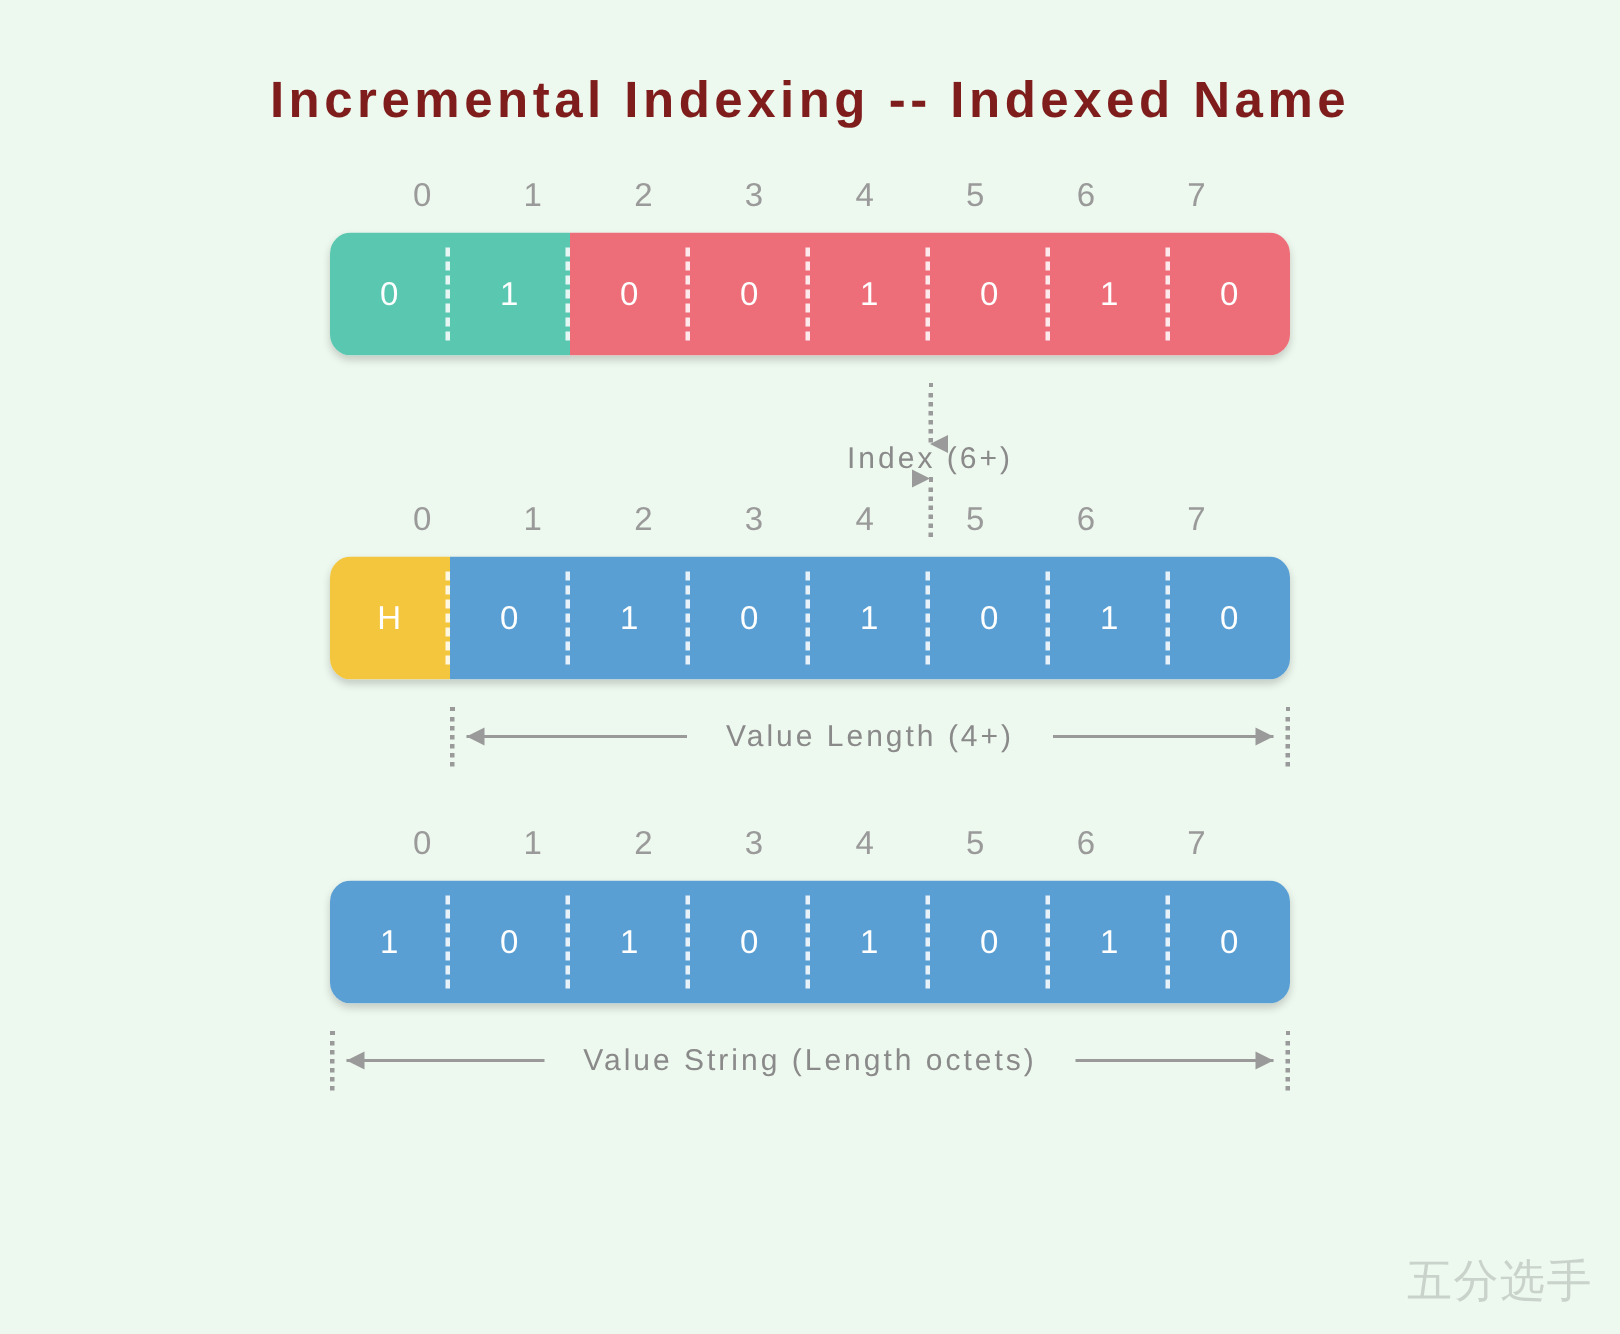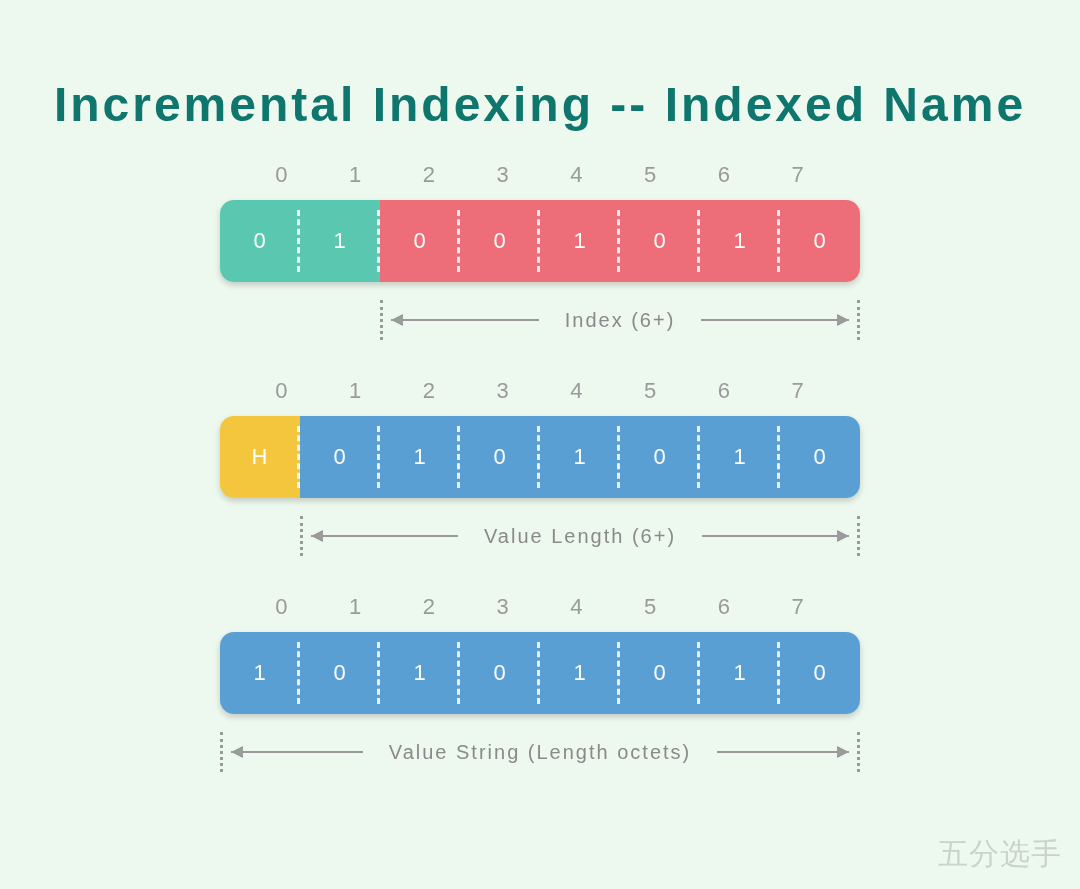--- a/index.html
+++ b/index.html
@@ -6,25 +6,25 @@
   body {
     width: 1080px;
     height: 889px;
     background: #edf8ee;
     font-family: -apple-system, "Helvetica Neue", Arial, sans-serif;
     position: relative;
     overflow: hidden;
   }
   .title {
     text-align: center;
-    font-size: 48px;
+    font-size: 34px;
     font-weight: 600;
     letter-spacing: 3px;
-    color: #0f766e;
-    padding-top: 77px;
+    color: #7f1d1d;
+    padding-top: 48px;
     padding-bottom: 30px;
   }
   .block {
     width: 640px;
     margin: 0 auto;
     position: relative;
   }
   .bit-labels {
     display: flex;
     justify-content: space-between;
@@ -145,21 +145,21 @@
         <div class="cell teal">0</div>
         <div class="cell teal">1</div>
         <div class="cell pink">0</div>
         <div class="cell pink">0</div>
         <div class="cell pink">1</div>
         <div class="cell pink">0</div>
         <div class="cell pink">1</div>
         <div class="cell pink">0</div>
       </div>
       <div class="annotation">
-        <div class="ann-inner" style="left: 160px; width: 480px; top: 0px;">
+        <div class="ann-inner" style="left: 160px; width: 480px; top: 0px; flex-direction: column;">
           <div class="dotted-edge"></div>
           <div class="arrow left" style="flex: 1 1 0%; margin: 0px 8px;"></div>
           <div class="ann-text">Index (6+)</div>
           <div class="arrow right" style="flex: 1 1 0%; margin: 0px 8px;"></div>
           <div class="dotted-edge"></div>
         </div>
       </div>
     </div>
     <div class="block">
       <div class="bit-labels">
@@ -179,21 +179,21 @@
         <div class="cell blue">0</div>
         <div class="cell blue">1</div>
         <div class="cell blue">0</div>
         <div class="cell blue">1</div>
         <div class="cell blue">0</div>
       </div>
       <div class="annotation">
         <div class="ann-inner" style="left: 80px; width: 560px; top: 0px;">
           <div class="dotted-edge"></div>
           <div class="arrow left" style="flex: 1 1 0%; margin: 0px 8px;"></div>
-          <div class="ann-text">Value Length (6+)</div>
+          <div class="ann-text">Value Length (4+)</div>
           <div class="arrow right" style="flex: 1 1 0%; margin: 0px 8px;"></div>
           <div class="dotted-edge"></div>
         </div>
       </div>
     </div>
     <div class="block">
       <div class="bit-labels">
         <span>0</span>
         <span>1</span>
         <span>2</span>

